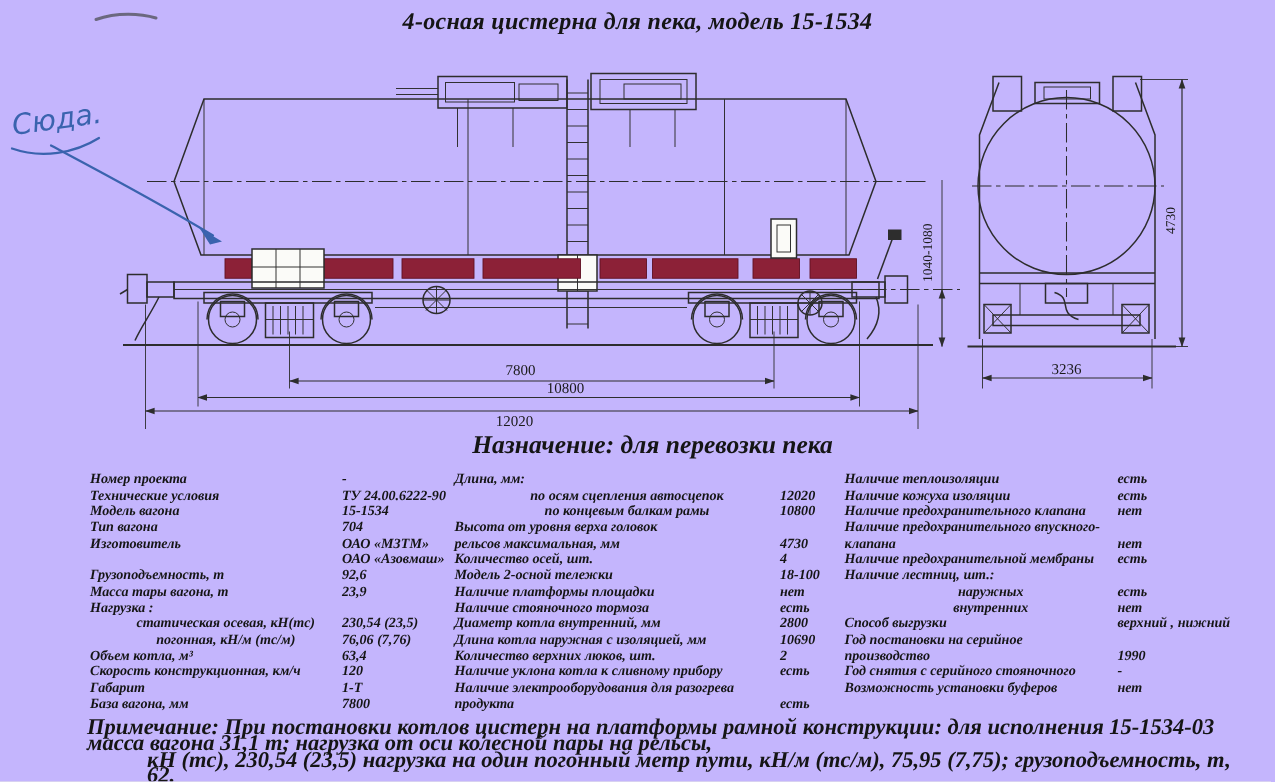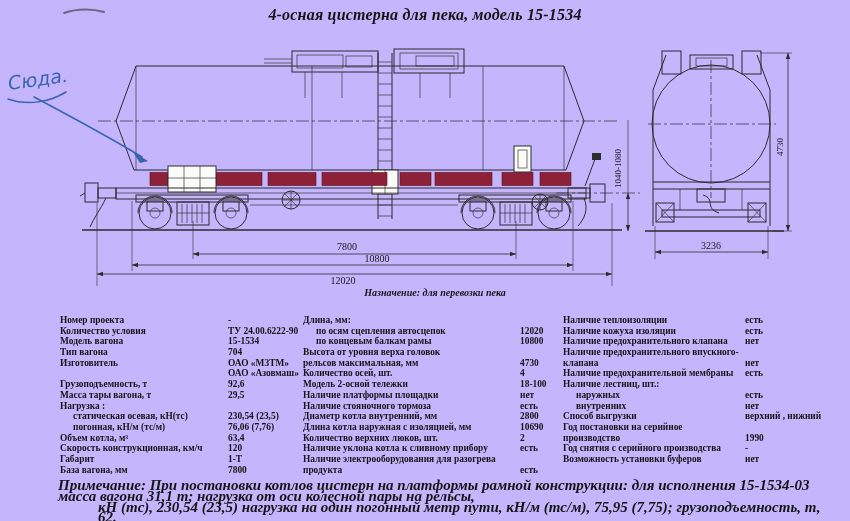--- a/index.html
+++ b/index.html
@@ -1,31 +1,31 @@
 <!DOCTYPE html>
 <html><head>
 <meta charset="utf-8">
 <style>
   html,body{margin:0;padding:0;background:#e8e8e8;}
   .page{position:relative;width:850px;height:521px;background:#c4b5fd;overflow:hidden;
         font-family:"Liberation Serif",serif;color:#151515;}
   .title{position:absolute;top:6px;left:0;width:850px;text-align:center;
          font-style:italic;font-weight:bold;font-size:16px;letter-spacing:.2px;}
   .purpose{position:absolute;top:287px;left:280px;width:310px;text-align:center;
-           font-style:italic;font-weight:bold;font-size:10px;}
+           font-style:italic;font-weight:bold;font-size:17px;}
   svg.draw{position:absolute;left:0;top:0;width:850px;height:521px;}
-  .col{position:absolute;top:315px;font-weight:bold;font-size:9.4px;
+  .col{position:absolute;top:315px;font-style:italic;font-weight:bold;font-size:9.4px;
        line-height:10.7px;white-space:nowrap;}
   .col .row{display:flex;height:10.7px;}
   .col .lbl{flex:none;}
   .col .val{flex:1;}
   .c1{left:60px;width:268px}  .c1 .lbl{width:168px}
   .c2{left:303px;width:258px} .c2 .lbl{width:217px}
   .c3{left:563px;width:287px} .c3 .lbl{width:182px}
-  .row.indent .lbl{padding-left:13px;box-sizing:border-box;}
+  .row.indent .lbl{padding-left:13px;box-sizing:border-box;text-align:center;}
   .footnote{position:absolute;left:58px;top:480px;width:776px;
             font-style:italic;font-weight:bold;font-size:15px;line-height:10.8px;}
   .footnote .fn2{padding-left:40px;}
   
   .ln{stroke:#2d2d2d;fill:none;stroke-width:1;}
   .lt{stroke:#2d2d2d;fill:none;stroke-width:.65;}
   .dc{stroke:#2d2d2d;fill:none;stroke-width:.7;stroke-dasharray:13 3 3 3;}
   .red{fill:#8c2137;stroke:#5f1023;stroke-width:.6;}
   .wh{fill:#fbfbf8;stroke:#2d2d2d;stroke-width:1;}
   .dk{fill:#2d2d2d;stroke:none;}
@@ -202,21 +202,21 @@
   <div class="purpose">Назначение: для перевозки пека</div>
 
   <div>
     <div class="col c1">
 
     <div class="row">
           <span class="lbl">Номер проекта</span>
           <span class="val">-</span>
         </div>
         <div class="row">
-          <span class="lbl">Количество условия</span>
+          <span class="lbl">Технические условия</span>
           <span class="val">ТУ 24.00.6222-90</span>
         </div>
         <div class="row">
           <span class="lbl">Модель вагона</span>
           <span class="val">15-1534</span>
         </div>
         <div class="row">
           <span class="lbl">Тип вагона</span>
           <span class="val">704</span>
         </div>
@@ -227,21 +227,21 @@
         <div class="row">
           <span class="lbl"></span>
           <span class="val">ОАО «Азовмаш»</span>
         </div>
         <div class="row">
           <span class="lbl">Грузоподъемность, т</span>
           <span class="val">92,6</span>
         </div>
         <div class="row">
           <span class="lbl">Масса тары вагона, т</span>
-          <span class="val">29,5</span>
+          <span class="val">23,9</span>
         </div>
         <div class="row">
           <span class="lbl">Нагрузка :</span>
           <span class="val"></span>
         </div>
         <div class="row indent">
           <span class="lbl">статическая осевая, кН(тс)</span>
           <span class="val">230,54 (23,5)</span>
         </div>
         <div class="row indent">
@@ -372,21 +372,21 @@
         </div>
         <div class="row">
           <span class="lbl">Год постановки на серийное</span>
           <span class="val"></span>
         </div>
         <div class="row">
           <span class="lbl">производство</span>
           <span class="val">1990</span>
         </div>
         <div class="row">
-          <span class="lbl">Год снятия с серийного производства</span>
+          <span class="lbl">Год снятия с серийного стояночного</span>
           <span class="val">-</span>
         </div>
         <div class="row">
           <span class="lbl">Возможность установки буферов</span>
           <span class="val">нет</span>
         </div>
       </div>
   </div>
 
   <div class="footnote">

